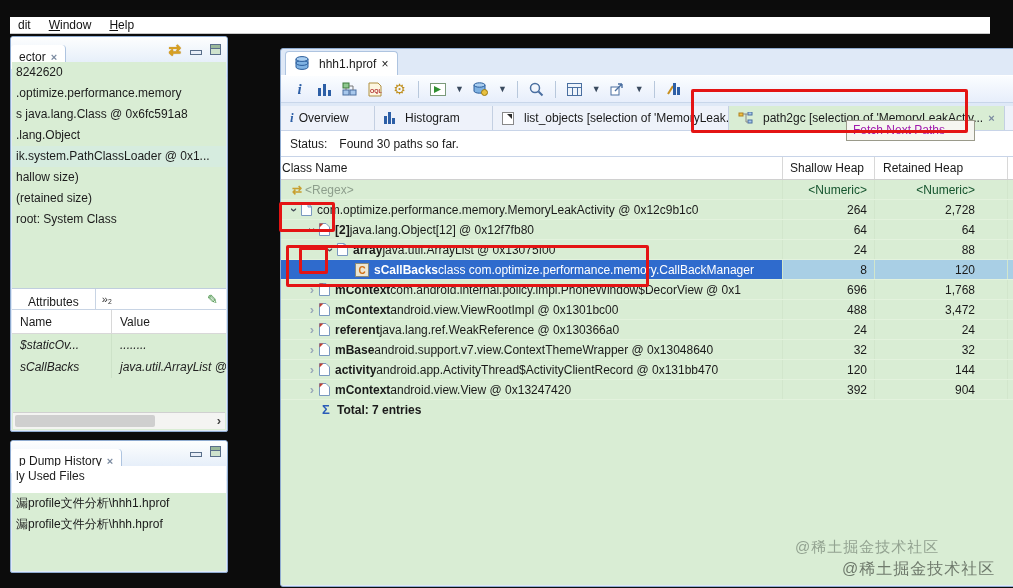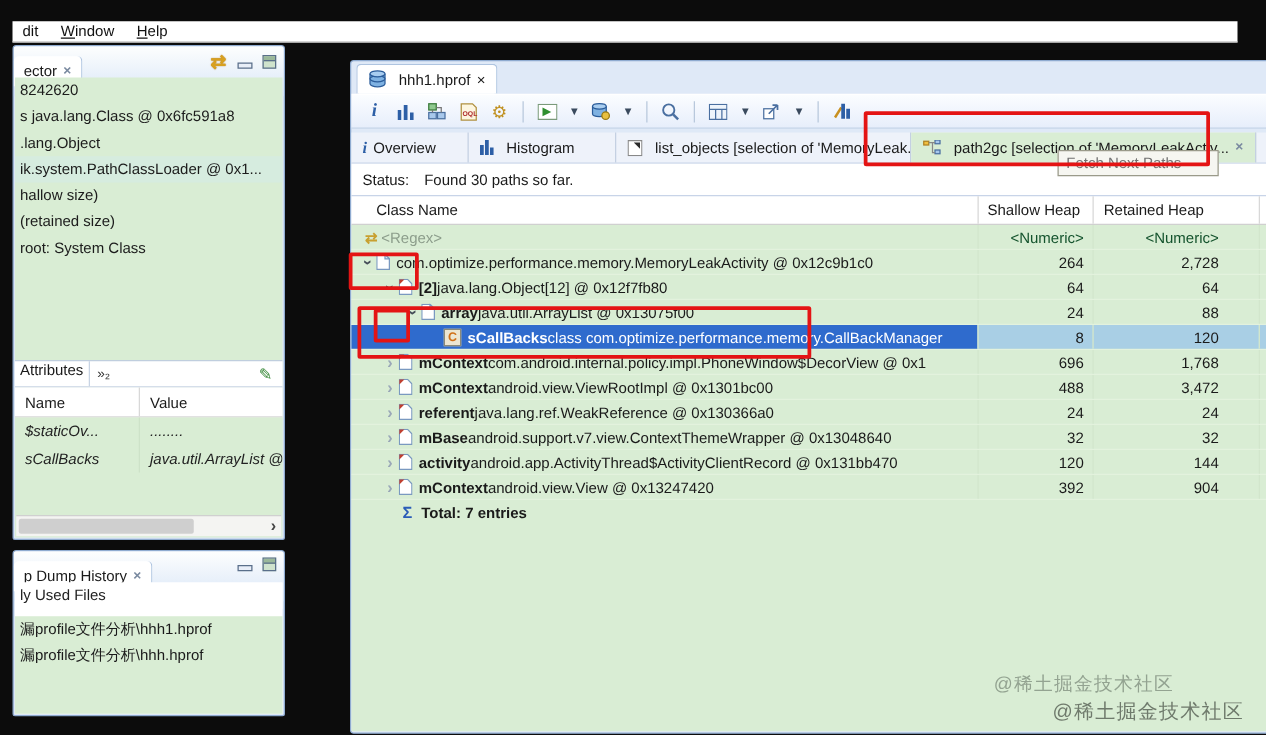--- a/index.html
+++ b/index.html
@@ -8,39 +8,39 @@
           font-family:"Liberation Sans", sans-serif; font-size:12px; color:#1a1a1a; overflow:hidden; }
 
   
   .menubar { position:absolute; left:10px; top:17px; width:980px; height:17px;
              background:#fff; border-bottom:1px solid #c8c8c8; display:flex; align-items:center; gap:18px; padding-left:8px; }
   .menu-item { display:inline-block; color:#111; cursor:default; }
   .menu-item.mn::first-letter { text-decoration:underline; }
 
   
   .panel { position:absolute; background:#dfe9f7; border:1px solid #8fabd0; border-radius:3px 3px 2px 2px; overflow:hidden; }
-  .phead { height:40px; background:linear-gradient(#fdfefe,#d9e6f7); display:flex; align-items:center; position:relative; }
+  .phead { height:40px; background:linear-gradient(#fdfefe,#d9e6f7); display:flex; align-items:center; position:relative;text-decoration:underline; }
   .ptab  { height:24px; background:#fff; border-right:1px solid #aec4e0; border-radius:4px 4px 0 0;
            display:flex; align-items:center; gap:5px; padding:0 8px; }
   .ptab .close { color:#7a8aa0; font-size:11px; font-weight:bold; }
   .phead-icons { position:absolute; right:6px; top:5px; display:flex; gap:9px; align-items:center; }
   .ico-min { width:11px; height:9px; position:relative; }
   .ico-min::before { content:""; position:absolute; left:0; top:5px; width:10px; height:3px; border:1px solid #5a6f8a; background:#e8eef8; }
   .ico-max { width:11px; height:11px; border:1px solid #5a6f8a; background:#cfe3cd; position:relative; }
   .ico-max::before { content:""; position:absolute; left:0; top:0; width:100%; height:3px; background:#9ab89a; border-bottom:1px solid #5a6f8a; }
   .swap { color:#d8a020; font-size:15px; font-weight:bold; line-height:1; text-shadow:0 0 1px #a87010; }
 
   
   #inspector { left:10px; top:36px; width:218px; height:396px; }
   .insp-body { position:absolute; left:1px; right:1px; top:25px; bottom:1px; background:#d9edd4; }
   .insp-row { height:21px; line-height:21px; padding-left:4px; white-space:nowrap; overflow:hidden; color:#1c1c1c; }
   .insp-row.soft { background:#d6ecdf; }
   .attr-head { position:absolute; left:0; right:0; top:226px; height:22px; background:#fff;
                border-top:1px solid #c0cede; border-bottom:1px solid #c8d4e4; display:flex; align-items:center; }
-  .attr-tab { padding:0 4px; height:100%; display:flex; align-items:flex-start; border-right:1px solid #c8d4e4; }
+  .attr-tab { padding:0 16px; height:100%; display:flex; align-items:flex-end; border-right:1px solid #c8d4e4; }
   .attr-more { padding:0 6px; color:#333; font-size:11px; }
   .pencil { position:absolute; right:8px; color:#3a8a3a; font-size:13px; transform:rotate(0deg); }
   .attr-cols { position:absolute; left:0; right:0; top:248px; height:24px; background:#fff; border-bottom:1px solid #d8d8d8; display:flex; }
   .attr-cols .c1 { width:100px; padding-left:8px; line-height:24px; border-right:1px solid #d8d8d8; }
   .attr-cols .c2 { flex:1; padding-left:8px; line-height:24px; }
   .attr-rows { position:absolute; left:0; right:0; top:272px; bottom:20px; background:#d9edd4; }
   .attr-row { display:flex; height:22px; line-height:22px; font-style:italic; color:#222; }
   .attr-row .c1 { width:100px; padding-left:8px; border-right:1px solid #cde2c8; overflow:hidden; white-space:nowrap; }
   .attr-row .c2 { flex:1; padding-left:8px; overflow:hidden; white-space:nowrap; }
   .hscroll { position:absolute; left:1px; right:1px; bottom:1px; height:17px; background:#f4f4f2; border-top:1px solid #d0d0d0; }
@@ -71,21 +71,21 @@
 
   .viewtabs { position:absolute; left:0; right:14px; top:57px; height:25px; background:#eef2fa; display:flex; border-bottom:1px solid #c8d4e8; }
   .vtab { display:flex; align-items:center; gap:5px; padding:0 9px; border-right:1px solid #c4d0e2; color:#1a1a1a; white-space:nowrap; overflow:hidden; }
   .vtab.active { background:#d9edd4; }
   .vtab .close { color:#7a8aa0; font-weight:bold; font-size:11px; }
 
   .statusrow { position:absolute; left:0; right:1px; top:82px; height:25px; background:#fff; display:flex; align-items:center; padding-left:9px; gap:12px; }
 
   
   .thead { position:absolute; left:0; top:107px; width:736px; height:24px; background:#fff; border-top:1px solid #c8d4e8; border-bottom:1px solid #d0d0d0; display:flex; }
-  .thead .cn { width:501px; padding-left:20px; line-height:23px; }
+  .thead .cn { width:501px; padding-left:1px; line-height:23px; }
   .thead .sh { width:92px; padding-left:7px; line-height:23px; border-left:1px solid #d8d8d8; }
   .thead .rh { width:133px; padding-left:8px; line-height:23px; border-left:1px solid #d8d8d8; }
   .thead .ex { flex:1; border-left:1px solid #d8d8d8; }
 
   .tbody { position:absolute; left:0; top:131px; width:736px; bottom:1px; background:#d9edd4; }
   .vtrack { position:absolute; right:1px; top:131px; width:5px; bottom:1px; background:#f2f4f0; border-left:1px solid #cfd8cc; }
 
   .trow { display:flex; height:20px; line-height:20px; border-bottom:1px solid #e3f2dd; }
   .trow .name { width:501px; display:flex; align-items:center; white-space:nowrap; overflow:hidden; }
   .trow .num  { width:92px;  text-align:right; padding-right:7px; border-left:1px solid #d2e6cc; }
@@ -107,21 +107,21 @@
   .sigma { color:#2a5cb8; font-weight:bold; font-size:13px; width:14px; flex:none; text-align:center; margin-right:4px; }
   .regex-ico { color:#c8a030; font-weight:bold; width:16px; flex:none; text-align:center; }
 
   .cicon { width:14px; height:14px; background:#ece6d2; border:1px solid #8a8a7a; color:#d07018; font-weight:bold; font-size:10px;
            text-align:center; line-height:13px; flex:none; margin-right:5px; }
 
   
   .redbox { position:absolute; border:3px solid #e41414; border-radius:2px; z-index:50; pointer-events:none; }
   
   .tooltip { position:absolute; left:846px; top:120px; width:129px; height:21px; background:#f6f6f1; border:1px solid #9a9a8a;
-             line-height:19px; padding-left:6px; z-index:40; color:#737373; }
+             line-height:19px; padding-left:6px; z-index:40; color:#a21caf; }
 
   
   .wm1 { position:absolute; left:795px; top:538px; color:#93a391; font-size:15px; letter-spacing:1px; z-index:60; }
   .wm2 { position:absolute; left:842px; top:559px; color:#6f7a6c; font-size:16px; letter-spacing:1px; z-index:60; white-space:nowrap; }
 
   svg { display:block; }
 </style>
 </head>
 <body>
 
@@ -140,20 +140,21 @@
         <span class="close">×</span>
       </div>
       <div class="phead-icons">
         <span class="swap">⇄</span>
         <span class="ico-min"></span>
         <span class="ico-max"></span>
       </div>
     </div>
     <div class="insp-body">
       <div class="insp-row">8242620</div>
+      <div class="insp-row">.optimize.performance.memory</div>
       <div class="insp-row">s java.lang.Class @ 0x6fc591a8</div>
       <div class="insp-row">.lang.Object</div>
       <div class="insp-row soft">ik.system.PathClassLoader @ 0x1...</div>
       <div class="insp-row">hallow size)</div>
       <div class="insp-row">(retained size)</div>
       <div class="insp-row">root: System Class</div>
 
       <div class="attr-head">
         <div class="attr-tab">
           <span>Attributes</span>

